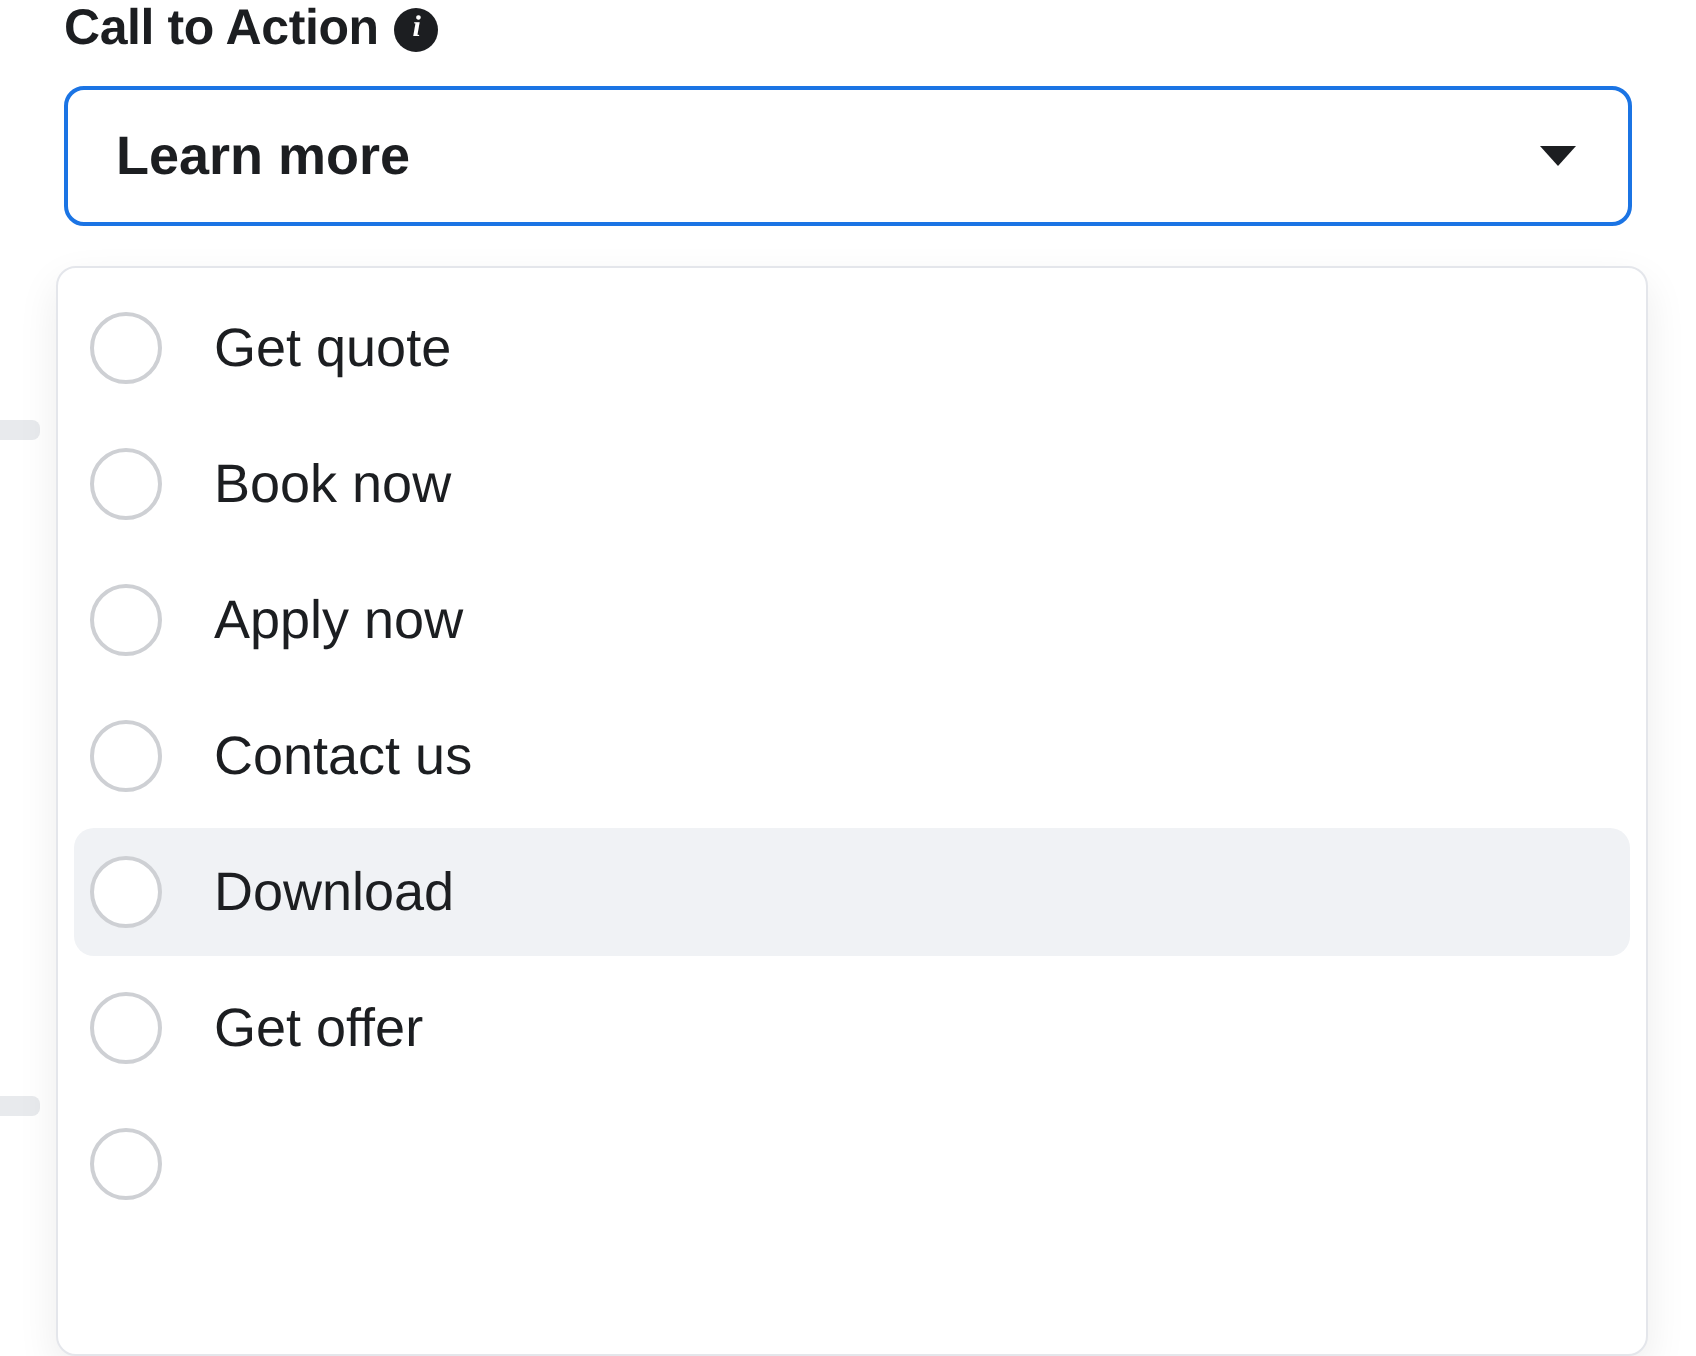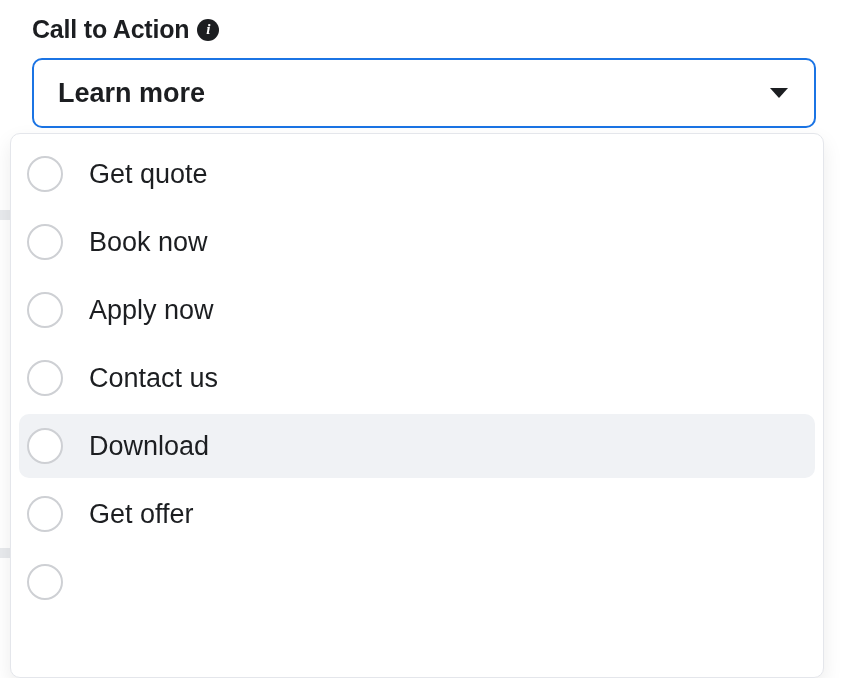--- a/index.html
+++ b/index.html
@@ -9,21 +9,21 @@
     }
     body {
       font-family: -apple-system, BlinkMacSystemFont, "Segoe UI", Helvetica, Arial, sans-serif;
       background: #ffffff;
       width: 848px;
       height: 678px;
       overflow: hidden;
       position: relative;
     }
     .container {
-      padding: 15px 32px;
+      padding: 0 32px;
     }
     .field-label {
       display: flex;
       align-items: center;
       gap: 8px;
       margin-bottom: 14px;
     }
     .field-label-text {
       font-size: 25px;
       font-weight: 700;
@@ -63,21 +63,21 @@
     }
     .caret-icon {
       width: 0;
       height: 0;
       border-left: 9px solid transparent;
       border-right: 9px solid transparent;
       border-top: 10px solid #1c1e21;
     }
     .dropdown-panel {
       position: absolute;
-      left: 10px;
+      left: 28px;
       right: 24px;
       top: 133px;
       background: #ffffff;
       border: 1px solid #e4e6eb;
       border-radius: 10px;
       box-shadow: 0 8px 20px rgba(0,0,0,0.08);
       padding: 8px;
       height: 545px;
       overflow: hidden;
     }

